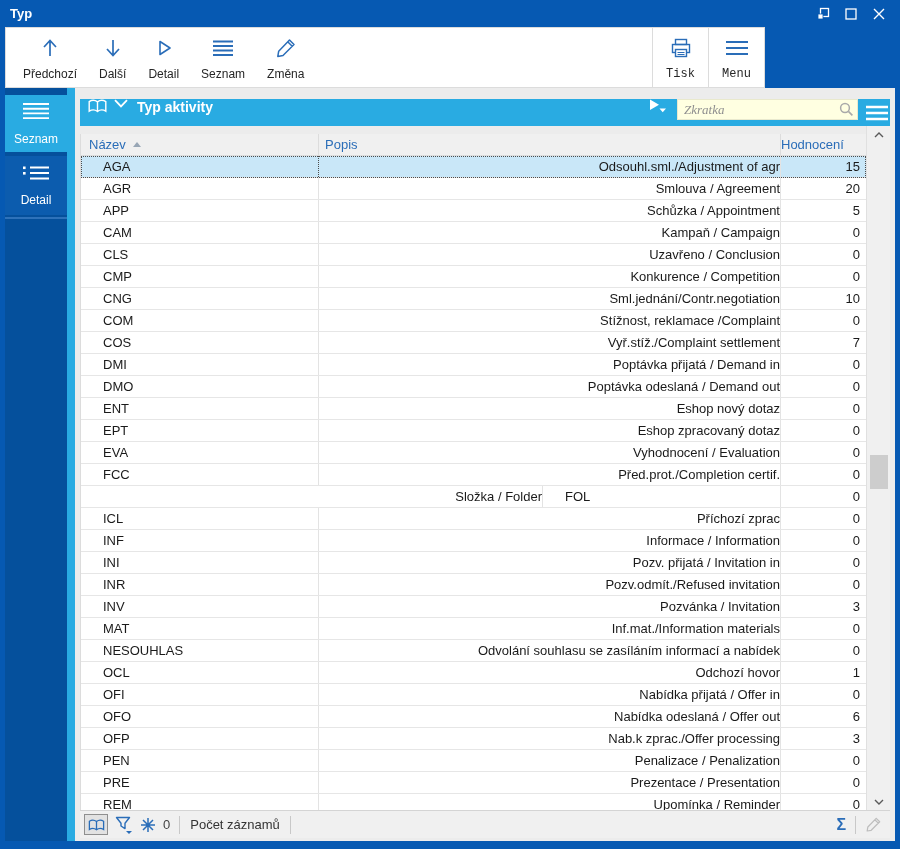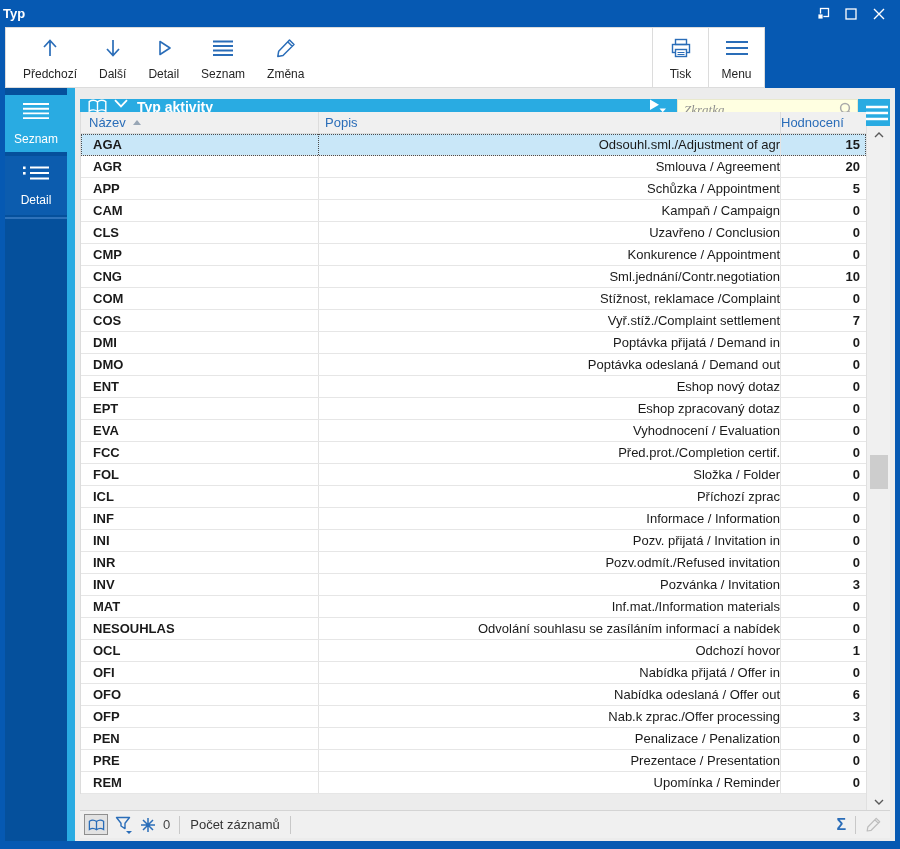--- a/index.html
+++ b/index.html
@@ -3,31 +3,31 @@
 <meta charset="utf-8">
 <style>
   * { margin:0; padding:0; box-sizing:border-box; }
   html,body { width:900px; height:849px; }
   body { font-family:"Liberation Sans","DejaVu Sans",sans-serif; }
 
   .window { position:relative; width:900px; height:849px; background:#0659b2; overflow:hidden; }
 
   
   .titlebar { position:absolute; top:0; left:0; width:900px; height:27px; background:#0659b2; display:flex; align-items:center; }
-  .title-text { color:#fff; font-size:13px; font-weight:bold; padding-left:3px; }
+  .title-text { color:#fff; font-size:13px; font-weight:bold; padding-left:10px; }
   .win-controls { position:absolute; right:10px; top:0; height:27px; display:flex; align-items:center; gap:6px; }
   .win-btn { width:22px; height:22px; display:flex; align-items:center; justify-content:center; cursor:default; }
 
   
   .toolbar { position:absolute; top:27px; left:5px; width:760px; height:61px; background:#ffffff; border:1px solid #dcdcdc; display:flex; }
   .tb-left { display:flex; padding-left:6px; }
   .tb-btn { height:100%; padding:8px 11px 6px 11px; display:flex; flex-direction:column; align-items:center; justify-content:space-between; }
   .tb-btn .tb-ico { height:24px; display:flex; align-items:center; justify-content:center; }
   .tb-btn .tb-label { font-size:12px; color:#262626; line-height:14px; white-space:nowrap; }
-  .tb-right { margin-left:auto; display:flex; height:100%; }
+  .tb-right { margin-left:auto; display:flex; height:100%;font-family:Liberation Mono, monospace; }
   .tb-right .tb-btn { border-left:1px solid #dcdcdc; min-width:56px; }
 
   
   .body { position:absolute; top:88px; left:5px; width:890px; height:753px; background:#ececec; }
 
   
   .sidebar { position:absolute; left:0; top:0; width:62px; height:753px; background:#05509c; }
   .side-tab { position:absolute; left:0; width:62px; display:flex; flex-direction:column; align-items:center; justify-content:center; gap:9px; color:#fff; font-size:12px; }
   .side-tab.seznam { top:7px; height:57px; background:#29abe2; }
   .side-tab.detail { top:68px; height:59px; background:#0c5cae; }
@@ -44,35 +44,35 @@
   .ph-title { margin-left:9px; color:#ffffff; font-size:14px; font-weight:bold; }
   .ph-spacer { flex:1; }
   .ph-play { margin-right:10px; display:flex; align-items:center; }
   .search-box { position:relative; width:181px; height:21px; margin-right:5px; }
   .search-box input { width:100%; height:100%; background:#ffffe1; border:1px solid #e9e9cd; font-family:Liberation Serif, serif; font-size:13px; padding:0 22px 0 6px; color:#333; }
   .search-box input::placeholder { color:#8f8f8f; font-style:italic; }
   .search-glass { position:absolute; right:4px; top:3px; }
   .ph-menu { width:27px; height:27px; display:flex; align-items:center; justify-content:center; }
 
   
-  .gridwrap { position:absolute; left:5px; top:24px; width:786px; border-left:1px solid #dcdcdc; }
+  .gridwrap { position:absolute; left:5px; top:46px; width:786px; border-left:1px solid #dcdcdc; }
   .colhead { display:flex; height:22px; background:#f0f0f0; border-bottom:1px solid #dcdcdc; }
   .colhead .hc { font-size:13px; color:#2a6db8; line-height:21px; }
   .hc-nazev { width:238px; padding-left:8px; border-right:1px solid #dcdcdc; display:flex; align-items:center; }
   .hc-popis { width:462px; padding-left:6px; border-right:1px solid #dcdcdc; }
   .hc-hodn  { width:85px; text-align:left; padding-right:6px; }
   .sort-asc { display:inline-block; margin-left:7px; width:0; height:0; border-left:4px solid transparent; border-right:4px solid transparent; border-bottom:5px solid #98a6b5; }
 
   
   .rows { height:660px; overflow:hidden; background:#fff; }
   .trow { display:flex; height:22px; background:#fff; border-bottom:1px solid #e6e6e6; }
   .trow .cell { font-size:13px; color:#1a1a1a; line-height:21px; white-space:nowrap; overflow:hidden; }
-  .c-nazev { width:238px; padding-left:12px; border-right:1px solid #e3e3e3;font-weight:bold; }
+  .c-nazev { width:238px; padding-left:22px; border-right:1px solid #e3e3e3; }
   .c-popis { width:462px; padding-left:6px; border-right:1px solid #e3e3e3;text-align:right; }
-  .c-hodn  { width:85px; text-align:right; padding-right:6px;font-weight:bold; }
+  .c-hodn  { width:85px; text-align:right; padding-right:6px; }
   .trow.selected { background:#c9e7f8; outline:1px dotted #4d4d4d; outline-offset:-1px; }
   .trow.selected .c-nazev { border-right:1px dotted #4d4d4d; }
 
   
   .vscroll { position:absolute; left:791px; top:38px; width:24px; height:684px; background:#f0f0f0; border-left:1px solid #e0e0e0; }
   .vs-arrow { position:absolute; left:0; width:24px; height:17px; display:flex; align-items:center; justify-content:center; }
   .vs-up { top:0; } .vs-down { bottom:0; }
   .vs-thumb { position:absolute; left:3px; top:329px; width:18px; height:34px; background:#cdcdcd; }
 
   
@@ -271,21 +271,21 @@
               <div class="cell c-popis">Kampaň / Campaign</div>
               <div class="cell c-hodn">0</div>
             </div>
             <div class="trow">
               <div class="cell c-nazev">CLS</div>
               <div class="cell c-popis">Uzavřeno / Conclusion</div>
               <div class="cell c-hodn">0</div>
             </div>
             <div class="trow">
               <div class="cell c-nazev">CMP</div>
-              <div class="cell c-popis">Konkurence / Appointment</div>
+              <div class="cell c-popis">Konkurence / Competition</div>
               <div class="cell c-hodn">0</div>
             </div>
             <div class="trow">
               <div class="cell c-nazev">CNG</div>
               <div class="cell c-popis">Sml.jednání/Contr.negotiation</div>
               <div class="cell c-hodn">10</div>
             </div>
             <div class="trow">
               <div class="cell c-nazev">COM</div>
               <div class="cell c-popis">Stížnost, reklamace /Complaint</div>
@@ -320,22 +320,22 @@
               <div class="cell c-nazev">EVA</div>
               <div class="cell c-popis">Vyhodnocení / Evaluation</div>
               <div class="cell c-hodn">0</div>
             </div>
             <div class="trow">
               <div class="cell c-nazev">FCC</div>
               <div class="cell c-popis">Před.prot./Completion certif.</div>
               <div class="cell c-hodn">0</div>
             </div>
             <div class="trow">
+              <div class="cell c-popis">Složka / Folder</div>
               <div class="cell c-nazev">FOL</div>
-              <div class="cell c-popis">Složka / Folder</div>
               <div class="cell c-hodn">0</div>
             </div>
             <div class="trow">
               <div class="cell c-nazev">ICL</div>
               <div class="cell c-popis">Příchozí zprac</div>
               <div class="cell c-hodn">0</div>
             </div>
             <div class="trow">
               <div class="cell c-nazev">INF</div>
               <div class="cell c-popis">Informace / Information</div>

